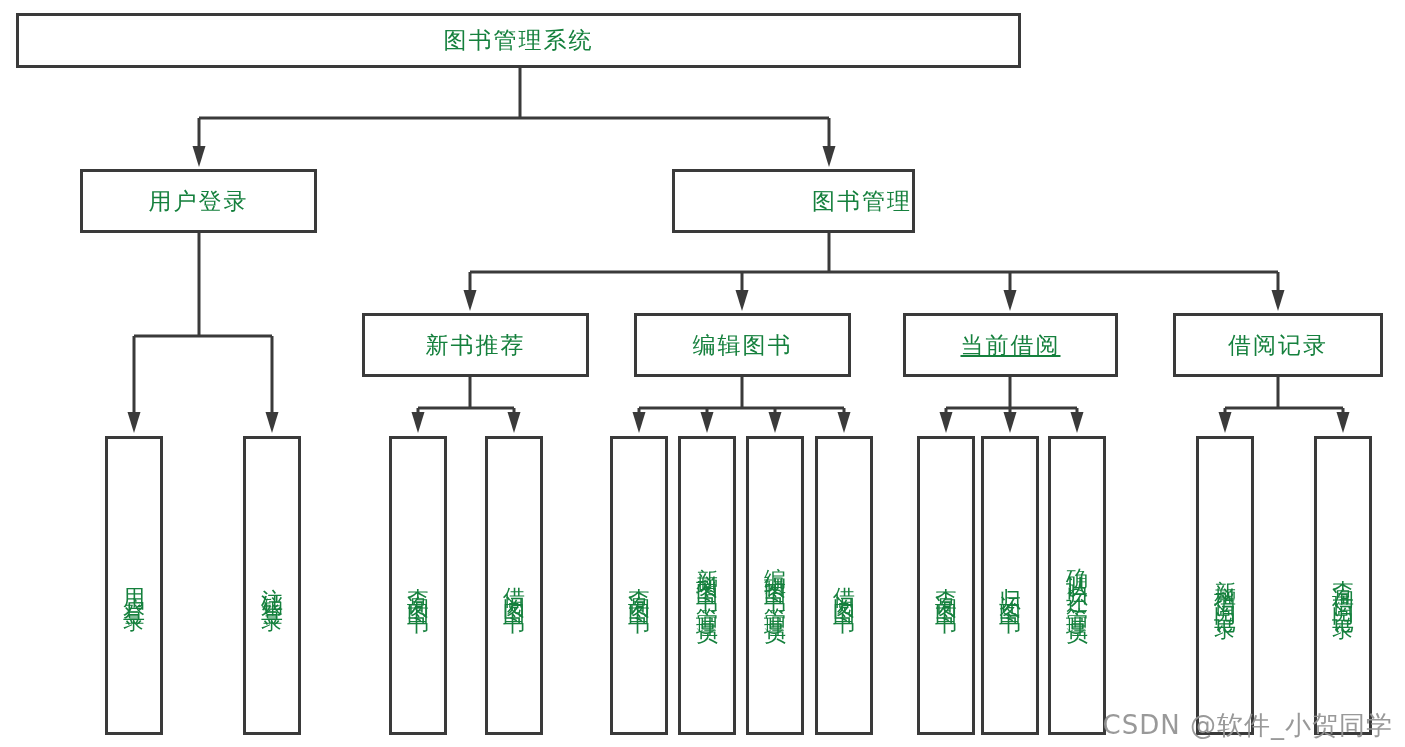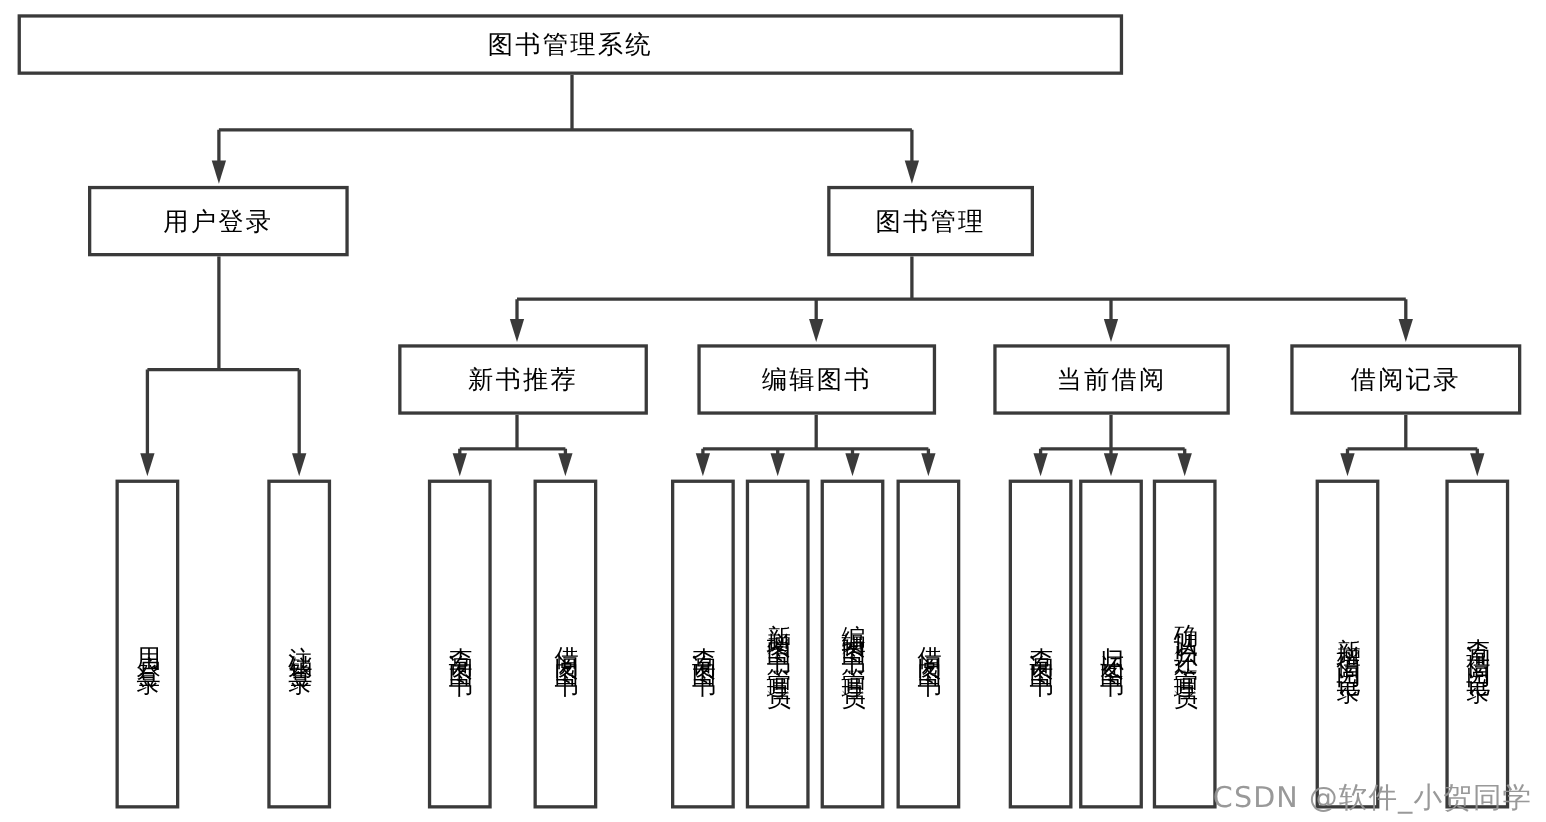--- a/index.html
+++ b/index.html
@@ -13,46 +13,46 @@
   svg.connectors{position:absolute;left:0;top:0;width:1405px;height:747px;}
   svg.connectors path{stroke:#3a3a3a;stroke-width:3;fill:none;}
   svg.connectors polygon{fill:#3a3a3a;stroke:none;}
 
   .node{
     position:absolute;
     box-sizing:border-box;
     background:#ffffff;
     border:3px solid #3a3a3a;
     display:flex;align-items:center;justify-content:center;
-    color:#000000;
+    color:#15803d;
     font-size:23px;
     letter-spacing:2px;
     white-space:nowrap;
   }
   .leaf{
     font-size:22px;
     letter-spacing:0;
     white-space:normal;
   }
   .leaf .vtext{
     writing-mode:vertical-rl;
     text-orientation:mixed;
     letter-spacing:8px;
     line-height:1;
   }
 
   
   .n-root{left:16px;top:13px;width:1005px;height:55px;}
   
   .n-user{left:80px;top:169px;width:237px;height:64px;}
-  .n-bm{left:752px;top:169px;width:188px;height:64px;}
+  .n-bm{left:672px;top:169px;width:243px;height:64px;justify-content:flex-end;}
   
   .n-nb{left:362px;top:313px;width:227px;height:64px;}
   .n-bw{left:634px;top:313px;width:217px;height:64px;}
-  .n-cur{left:903px;top:313px;width:215px;height:64px;}
+  .n-cur{left:903px;top:313px;width:215px;height:64px;text-decoration:underline;}
   .n-rec{left:1173px;top:313px;width:210px;height:64px;}
   
   .leaf{top:436px;width:58px;height:299px;}
   .l1{left:105px;}  .l2{left:243px;}
   .l3{left:389px;}  .l4{left:485px;}
   .l5{left:610px;}  .l6{left:678px;}
   .l7{left:746px;}  .l8{left:815px;}
   .l9{left:917px;}  .l10{left:981px;} .l11{left:1048px;}
   .l12{left:1196px;} .l13{left:1314px;}
 

